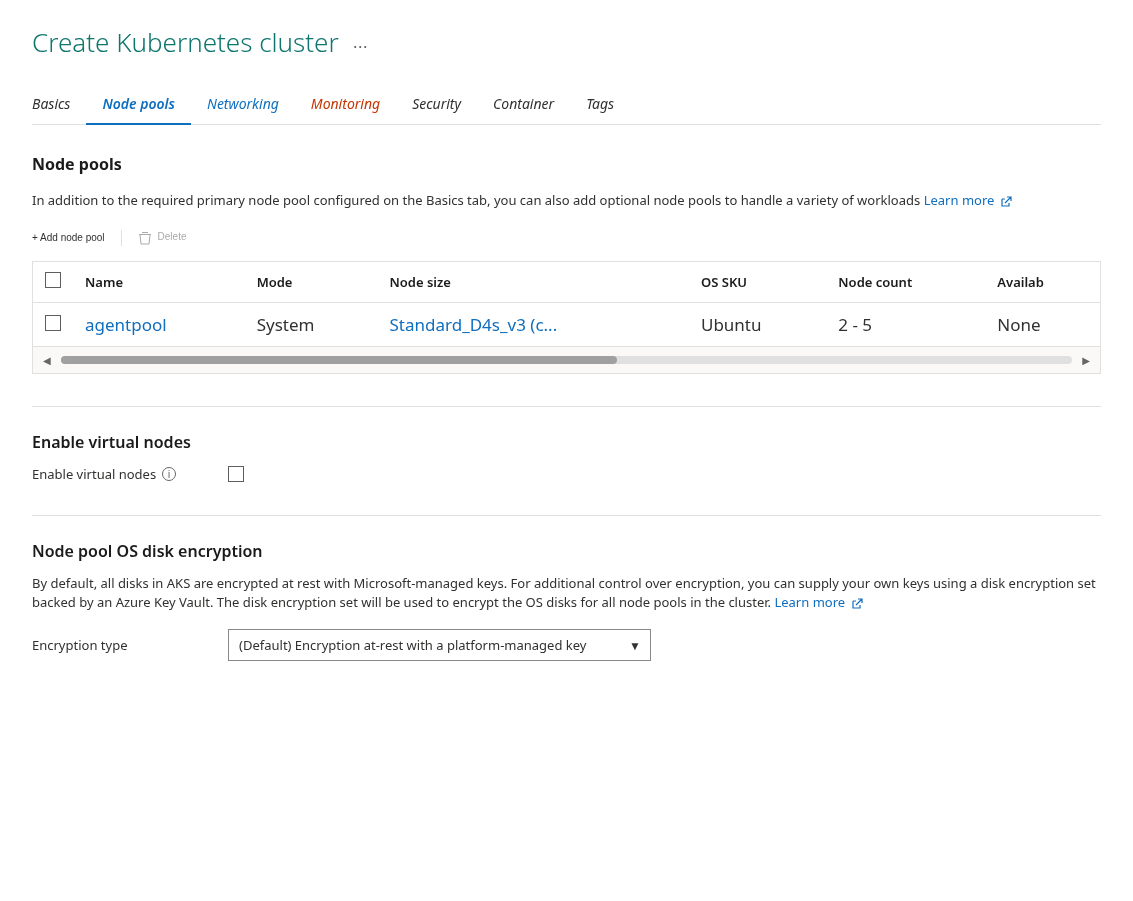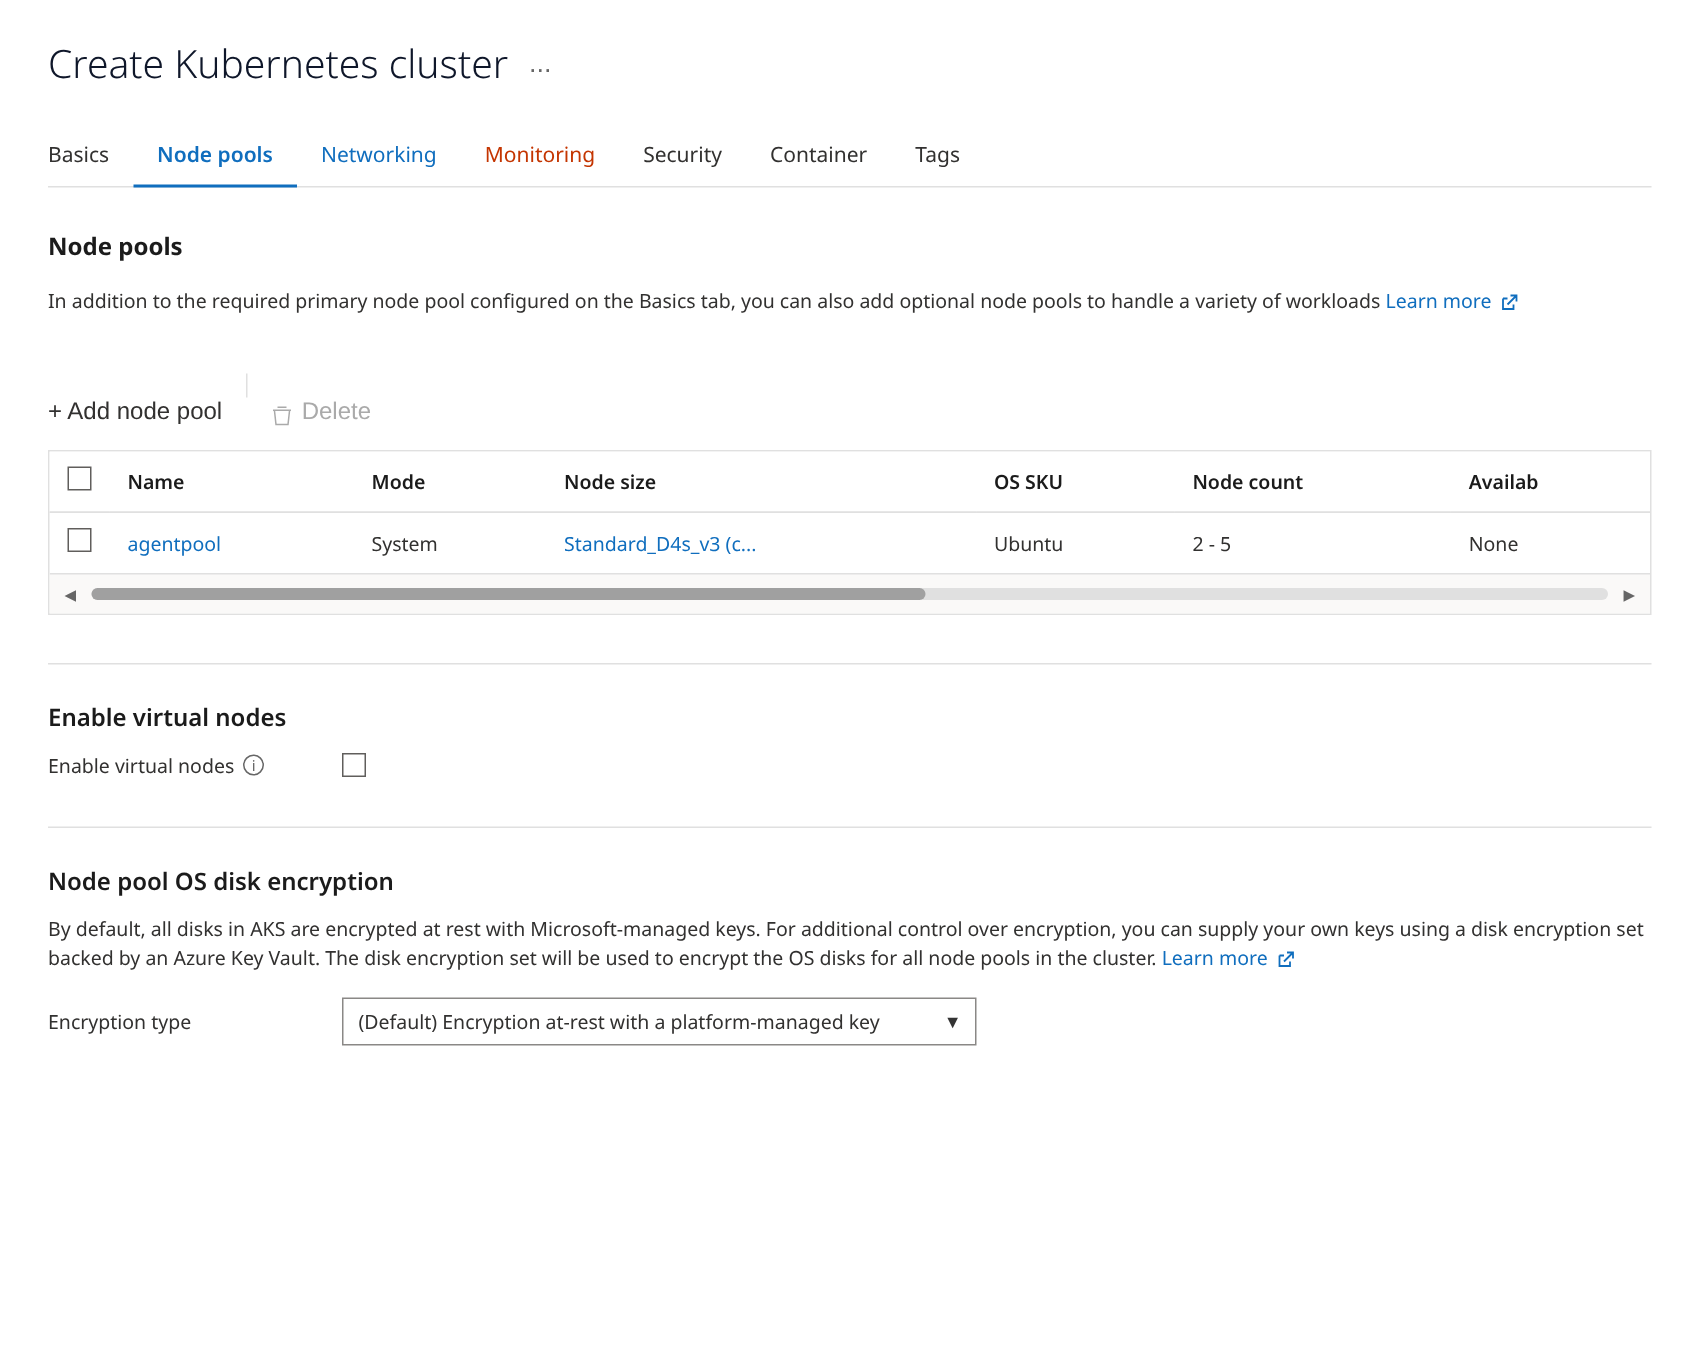--- a/index.html
+++ b/index.html
@@ -12,21 +12,21 @@
     }
     .page-title-row {
       display: flex;
       align-items: center;
       gap: 8px;
       margin-bottom: 24px;
     }
     .page-title {
       font-size: 26px;
       font-weight: 300;
-      color: #0f172a;
+      color: #0f766e;
     }
     .ellipsis-btn {
       font-size: 18px;
       color: #666;
       cursor: pointer;
       background: none;
       border: none;
       padding: 2px 6px;
     }
     .tabs {
@@ -37,20 +37,21 @@
     }
     .tab {
       padding: 10px 16px;
       font-size: 14px;
       cursor: pointer;
       color: #323130;
       text-decoration: none;
       white-space: nowrap;
       border-bottom: 2px solid transparent;
       margin-bottom: -1px;
+      font-style: italic;
     }
     .tab:first-child { padding-left: 0; }
     .tab.active {
       color: #106ebe;
       border-bottom: 2px solid #106ebe;
       font-weight: 600;
     }
     .tab.blue { color: #106ebe; }
     .tab.orange { color: #c43501; }
     .section-title {
@@ -81,29 +82,28 @@
       vertical-align: middle;
     }
     .toolbar {
       display: flex;
       align-items: center;
       gap: 16px;
       margin-bottom: 12px;
     }
     .toolbar-btn {
       display: flex;
-      align-items: flex-end;
+      align-items: flex-start;
       gap: 6px;
-      font-size: 16px;
+      font-size: 10px;
       color: #323130;
       cursor: pointer;
       background: none;
       border: none;
       padding: 4px 0;
-      margin-top: 35px;
     }
     .toolbar-btn.disabled { color: #aaa; cursor: not-allowed; }
     .toolbar-sep {
       width: 1px;
       height: 16px;
       background: #e0e0e0;
     }
     .table-container {
       border: 1px solid #e0e0e0;
       overflow-x: auto;
@@ -124,21 +124,21 @@
       background: #fff;
       white-space: nowrap;
     }
     thead th:first-child { width: 36px; }
     tbody tr {
       border-bottom: 1px solid #f0f0f0;
     }
     tbody tr:last-child { border-bottom: none; }
     tbody td {
       padding: 10px 12px;
-      font-size: 13px;
+      font-size: 17px;
       color: #323130;
     }
     .checkbox {
       width: 16px;
       height: 16px;
       border: 1px solid #605e5c;
       display: inline-block;
       cursor: pointer;
     }
     .scroll-bar-row {

